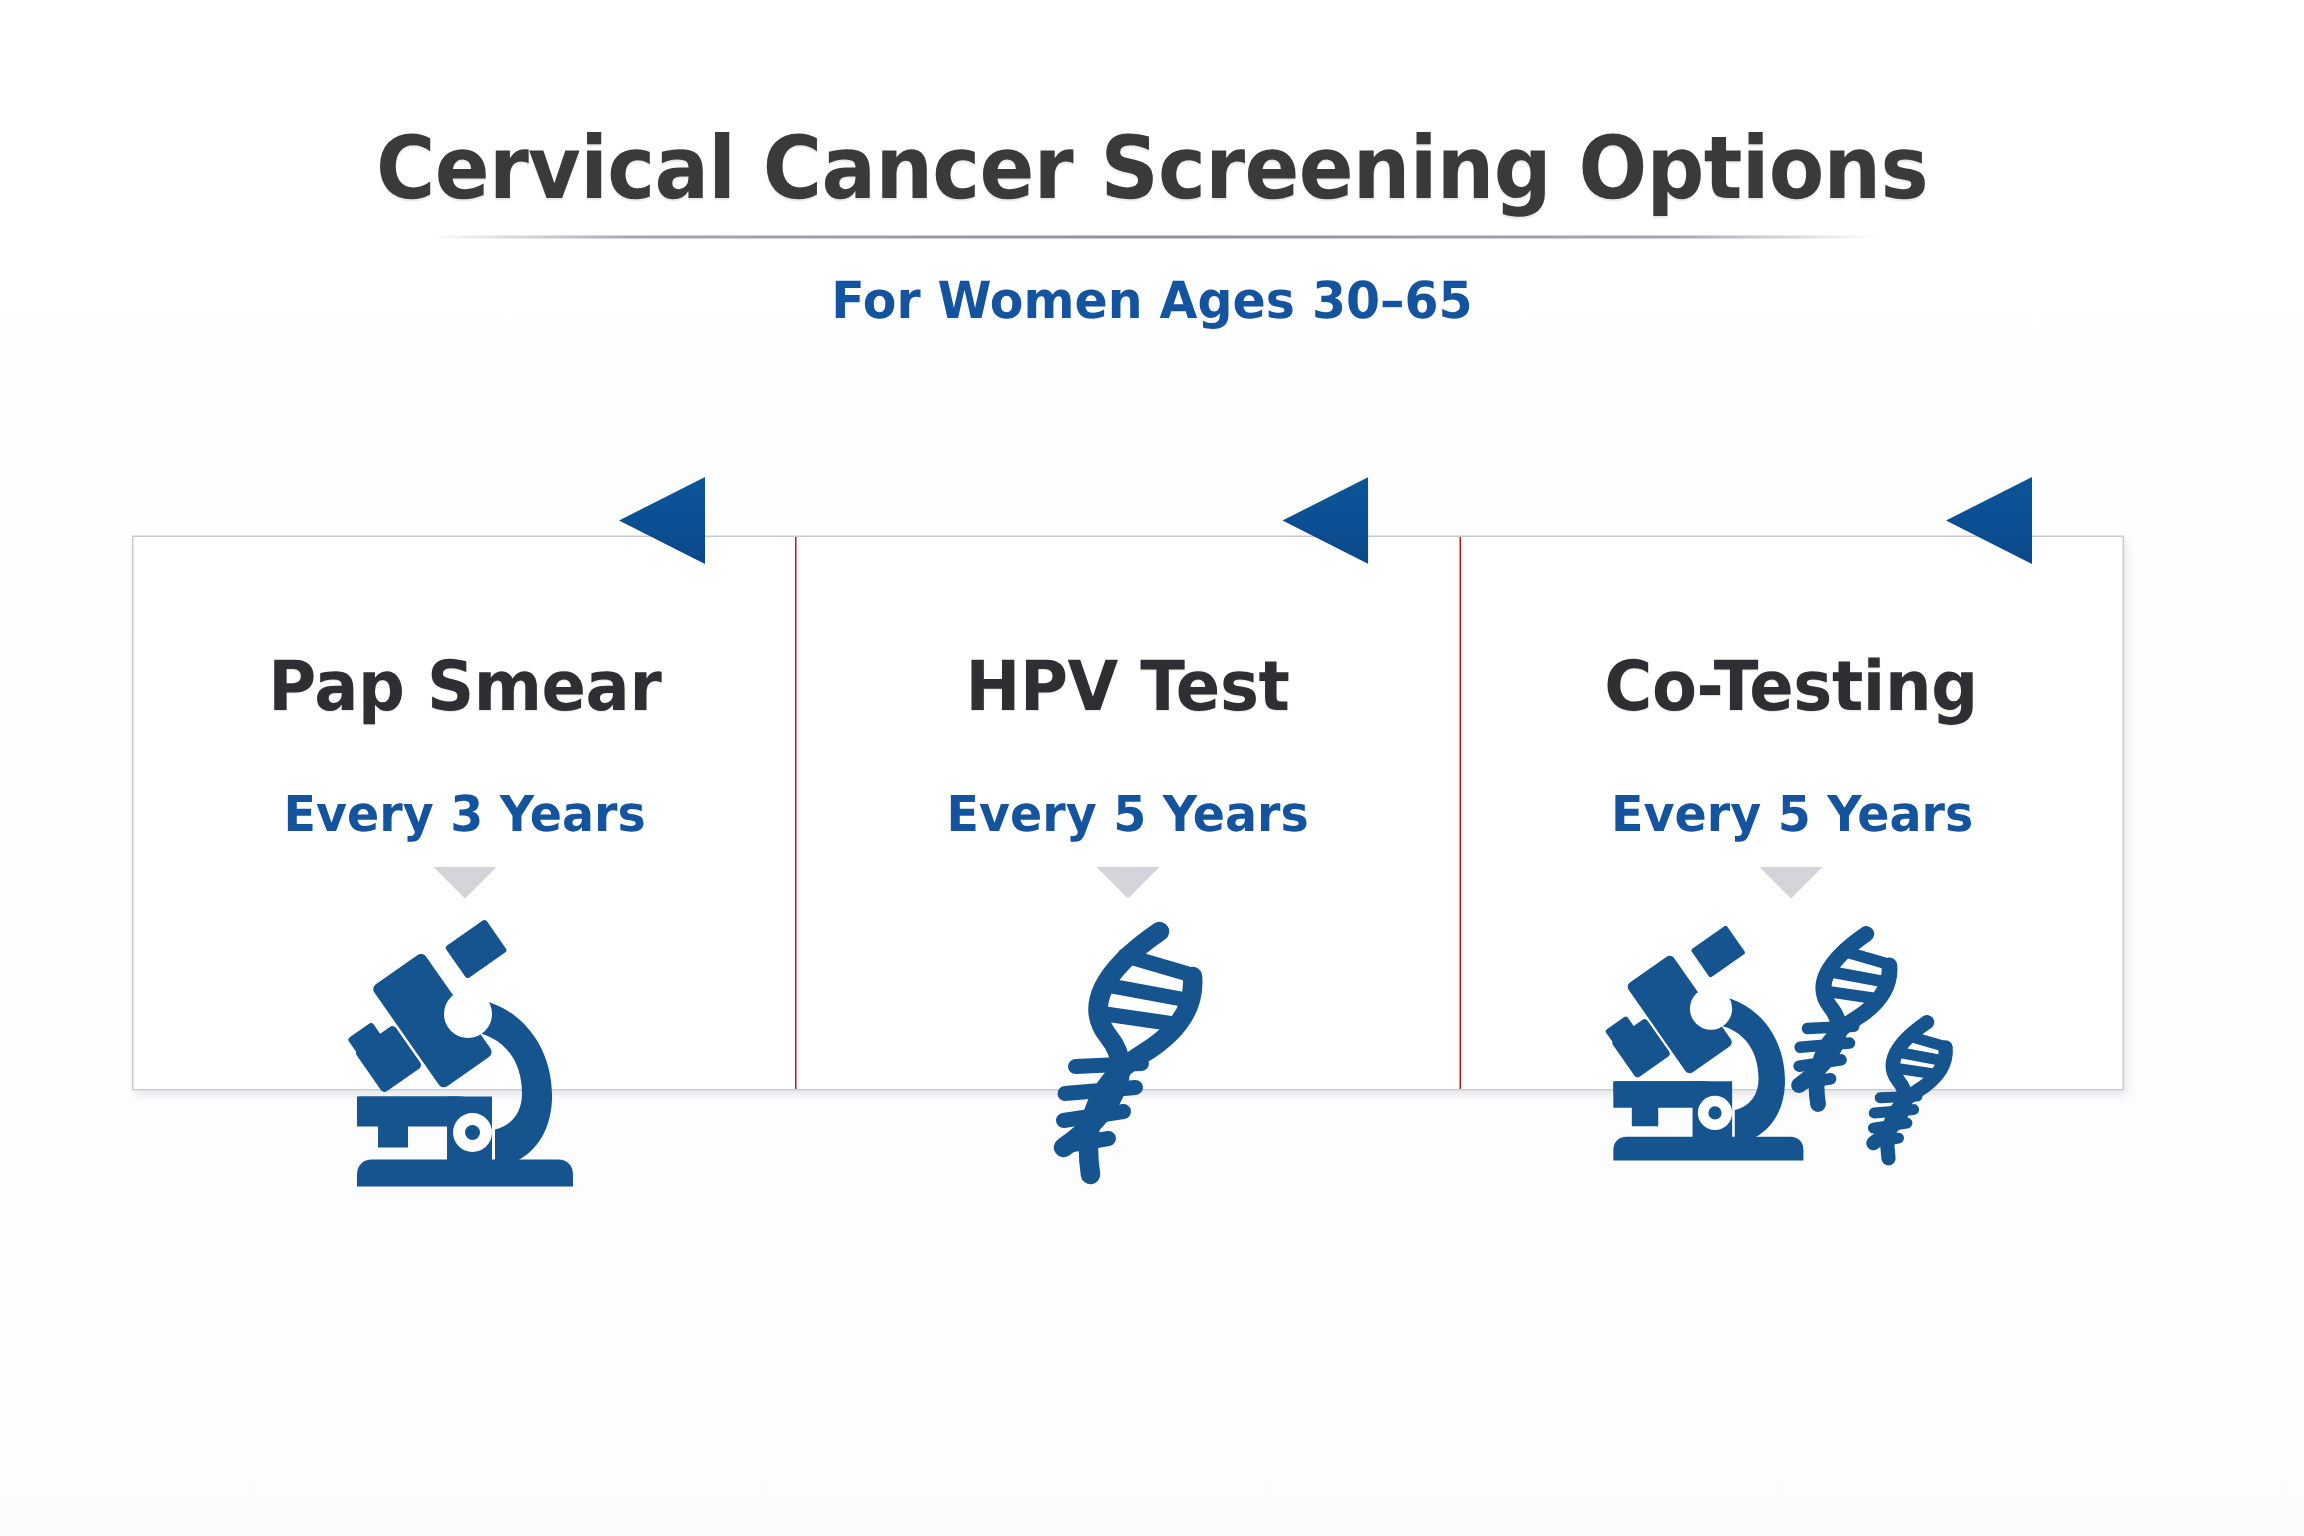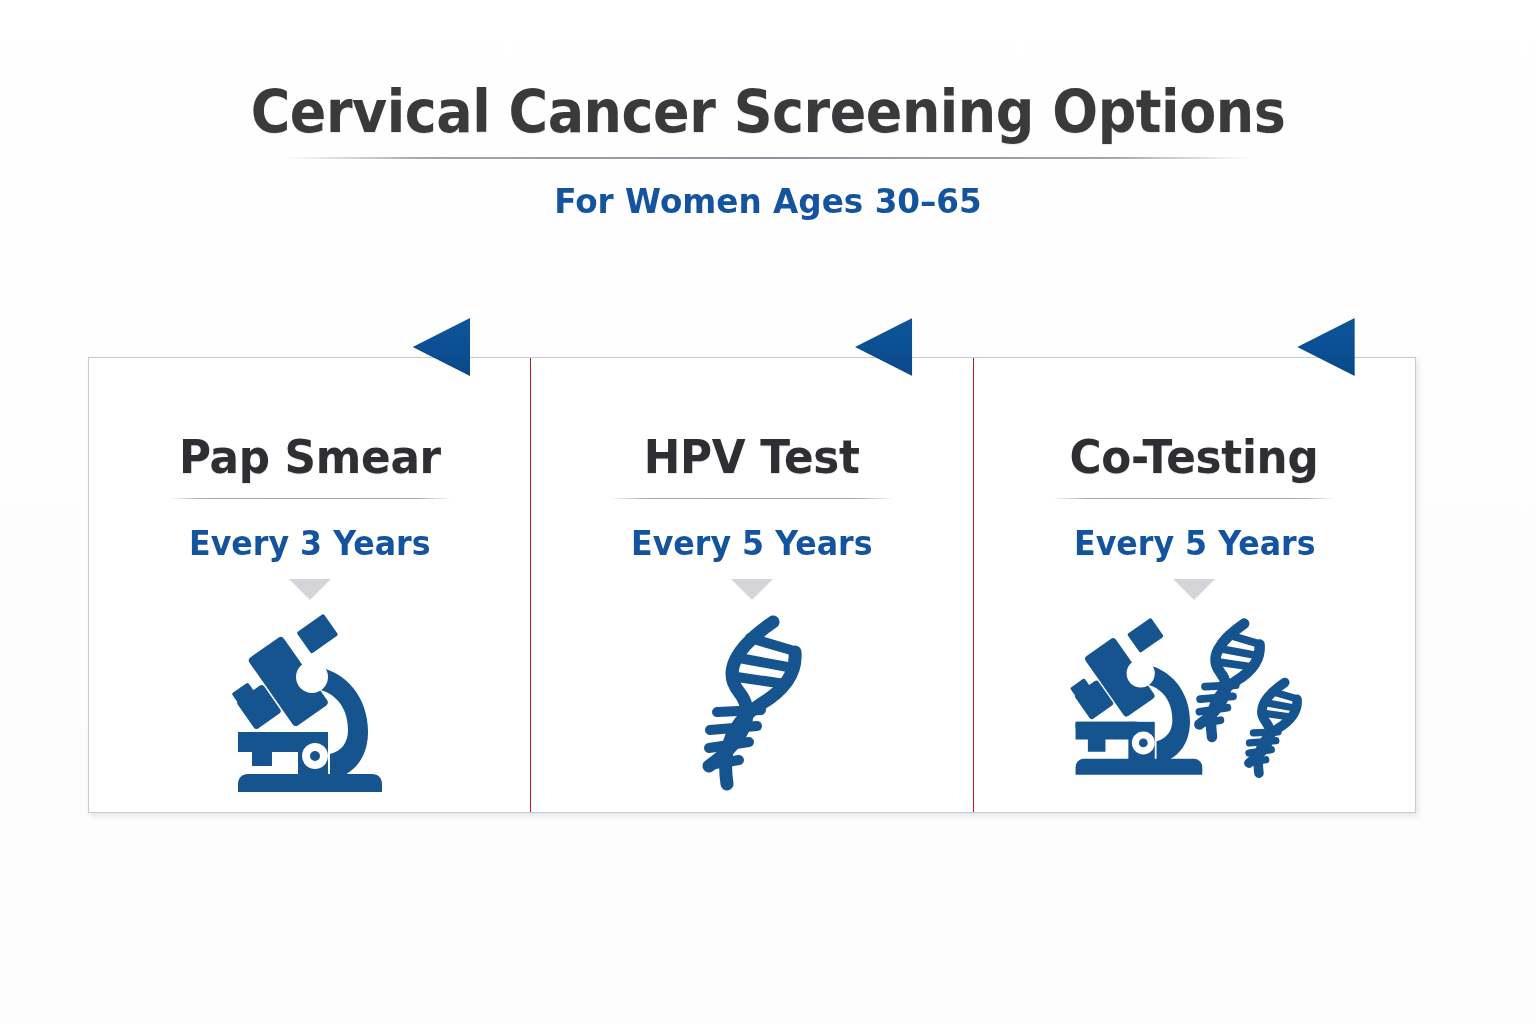--- a/index.html
+++ b/index.html
@@ -60,21 +60,21 @@
     transform: scaleX(0.96);
     transform-origin: center;
   }
 
   
   .cards-frame {
     position: absolute;
     left: 88px;
     top: 357px;
     width: 1328px;
-    height: 456px;
+    height: 370px;
     background: #ffffff;
     border: 1px solid #c9c9d2;
     box-shadow: 2px 3px 5px rgba(120,120,135,0.17);
     box-sizing: border-box;
   }
   .cards-row {
     position: absolute;
     inset: 0;
     display: flex;
   }

